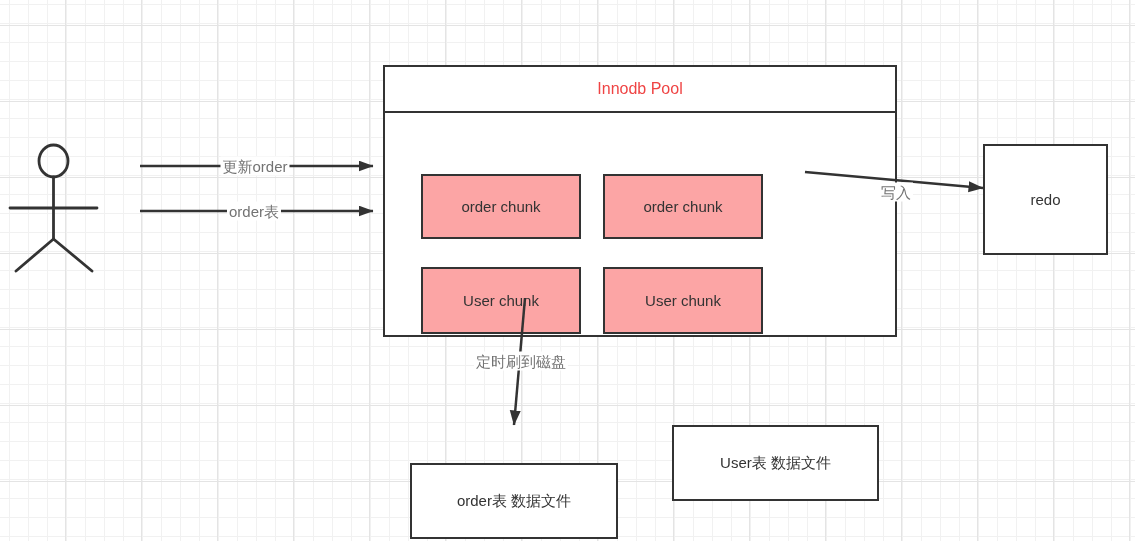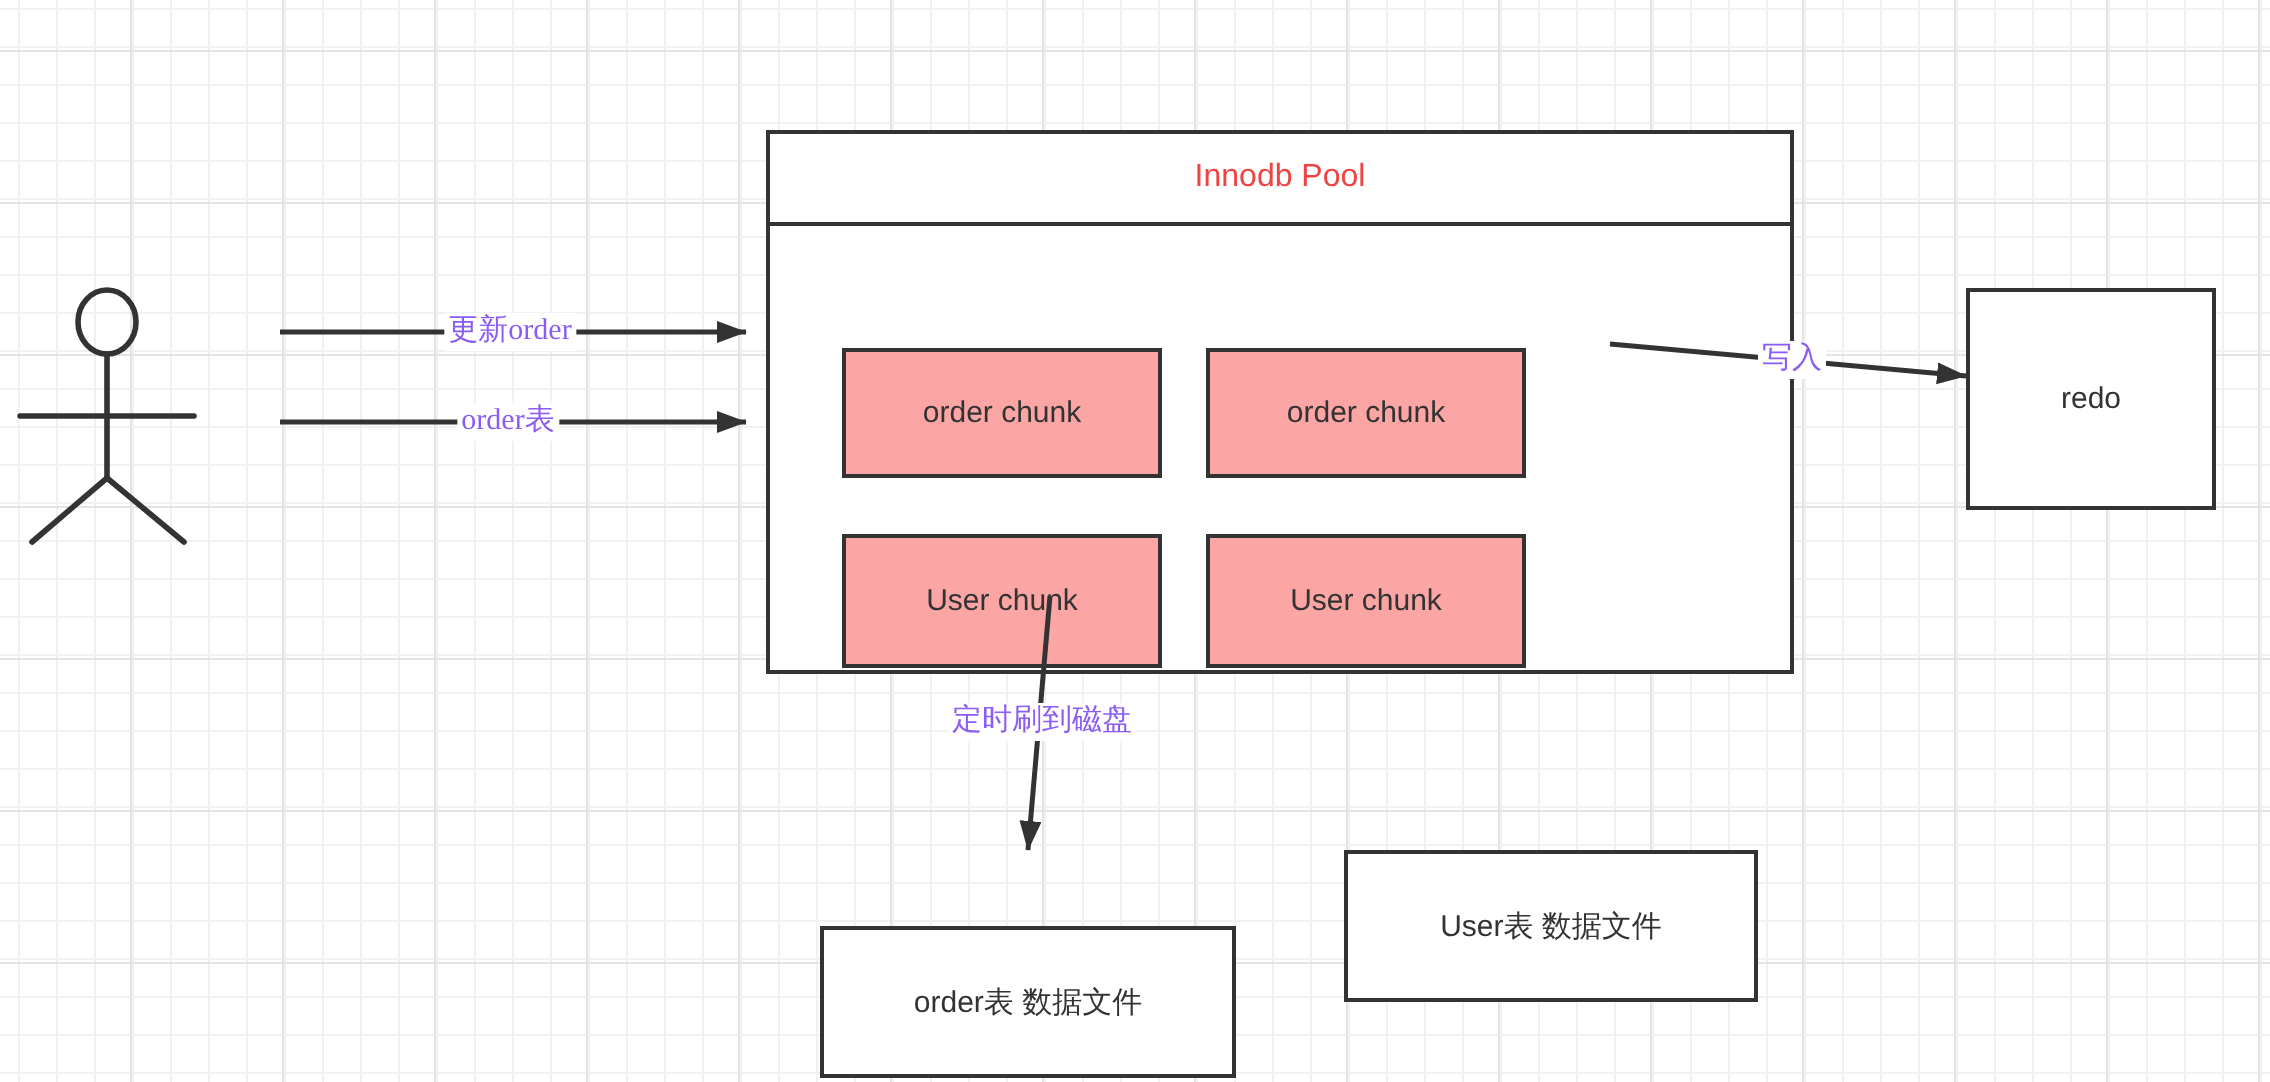--- a/index.html
+++ b/index.html
@@ -70,30 +70,29 @@
     position: absolute;
     left: 0; top: 0;
     width: 1135px;
     height: 541px;
     pointer-events: none;
   }
   .edge-label {
     position: absolute;
     transform: translate(-50%, -50%);
     background: #ffffff;
-    color: #8b5cf6;
+    color: #737373;
     font-size: 15px;
     line-height: 19px;
     padding: 0 2px;
     white-space: nowrap;
-    font-family: Liberation Serif, serif;
   }
   .l-uo { left: 255px; top: 166px; }
   .l-uu { left: 254px; top: 211px; }
-  .l-w  { left: 896px; top: 180px; }
+  .l-w  { left: 896px; top: 192px; }
   .l-f  { left: 521px; top: 361px; }
 </style>
 </head>
 <body>
 
 <div class="canvas">
 
   <div class="shape pool">
     <div class="pool-title">Innodb Pool</div>
     <div class="chunk chunk-ol">

